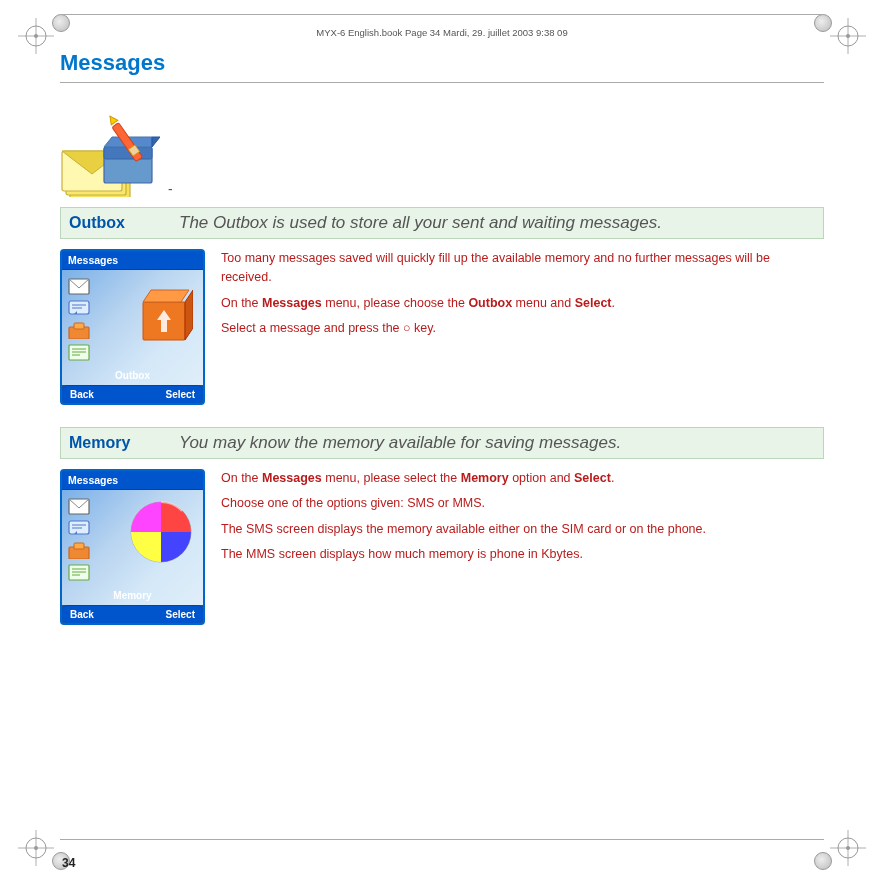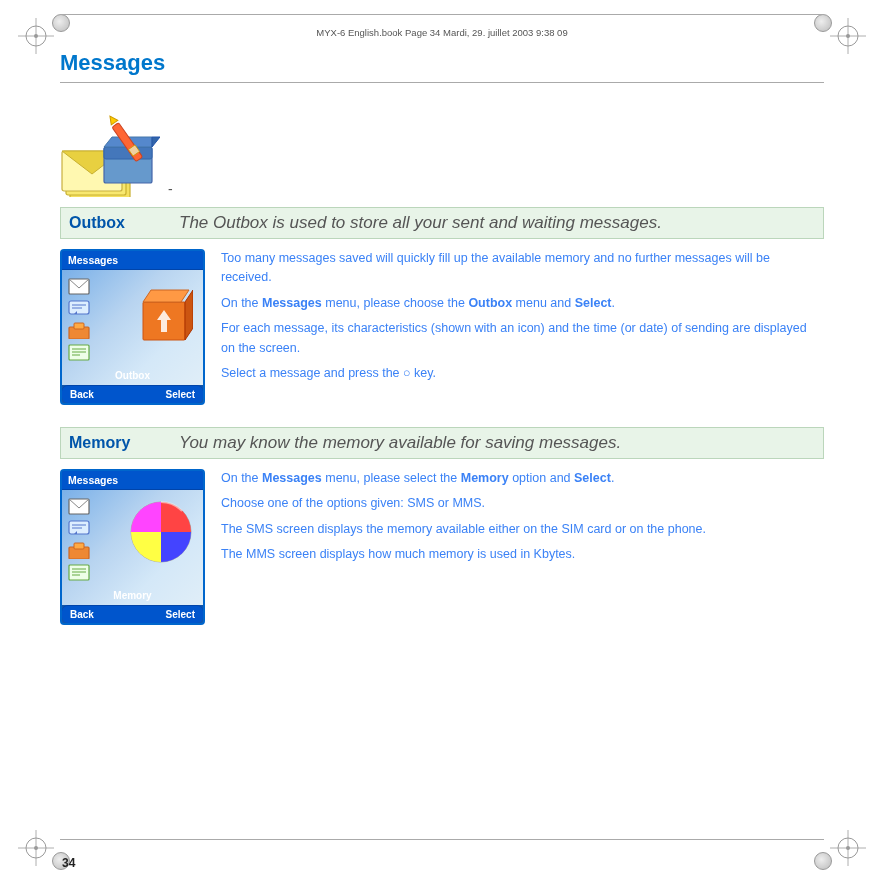--- a/index.html
+++ b/index.html
@@ -152,21 +152,21 @@
     .phone-btn {
       font-size: 10px;
       color: #fff;
       font-weight: bold;
     }
 
     
     .section-text {
       flex: 1;
       font-size: 12.5px;
-      color: #3b82f6;
+      color: #b91c1c;
       line-height: 1.55;
     }
     .section-text p {
       margin-bottom: 6px;
     }
     .section-text b {
       font-weight: bold;
     }
 
     
@@ -309,21 +309,20 @@
         <div class="phone-btn">Back</div>
         <div class="phone-btn">Select</div>
       </div>
     </div>
 
     <div class="section-text">
       <p>Too many messages saved will quickly fill up the available memory and no further messages will be received.</p>
       <p>
         On the <b>Messages</b> menu, please choose the <b>Outbox</b> menu and <b>Select</b>.
       </p>
-      <p>For each message, its characteristics (shown with an icon) and the time (or date) of sending are displayed on the screen.</p>
       <p>Select a message and press the ○ key.</p>
     </div>
   </div>
 
   <div class="section-header">
     <div class="section-title">Memory</div>
     <div class="section-subtitle">You may know the memory available for saving messages.</div>
   </div>
 
   <div class="section-body">
@@ -375,21 +374,21 @@
         <div class="phone-btn">Select</div>
       </div>
     </div>
 
     <div class="section-text">
       <p>
         On the <b>Messages</b> menu, please select the <b>Memory</b> option and <b>Select</b>.
       </p>
       <p>Choose one of the options given: SMS or MMS.</p>
       <p>The SMS screen displays the memory available either on the SIM card or on the phone.</p>
-      <p>The MMS screen displays how much memory is used in Kbytes.</p>
+      <p>The MMS screen displays how much memory is phone in Kbytes.</p>
     </div>
   </div>
 
 </div>
 
 <div class="page-number">34</div>
 
 <div style="position:absolute;bottom:44px;left:60px;right:60px;border-top:1px solid #aaa;"></div>
 
 </body></html>

